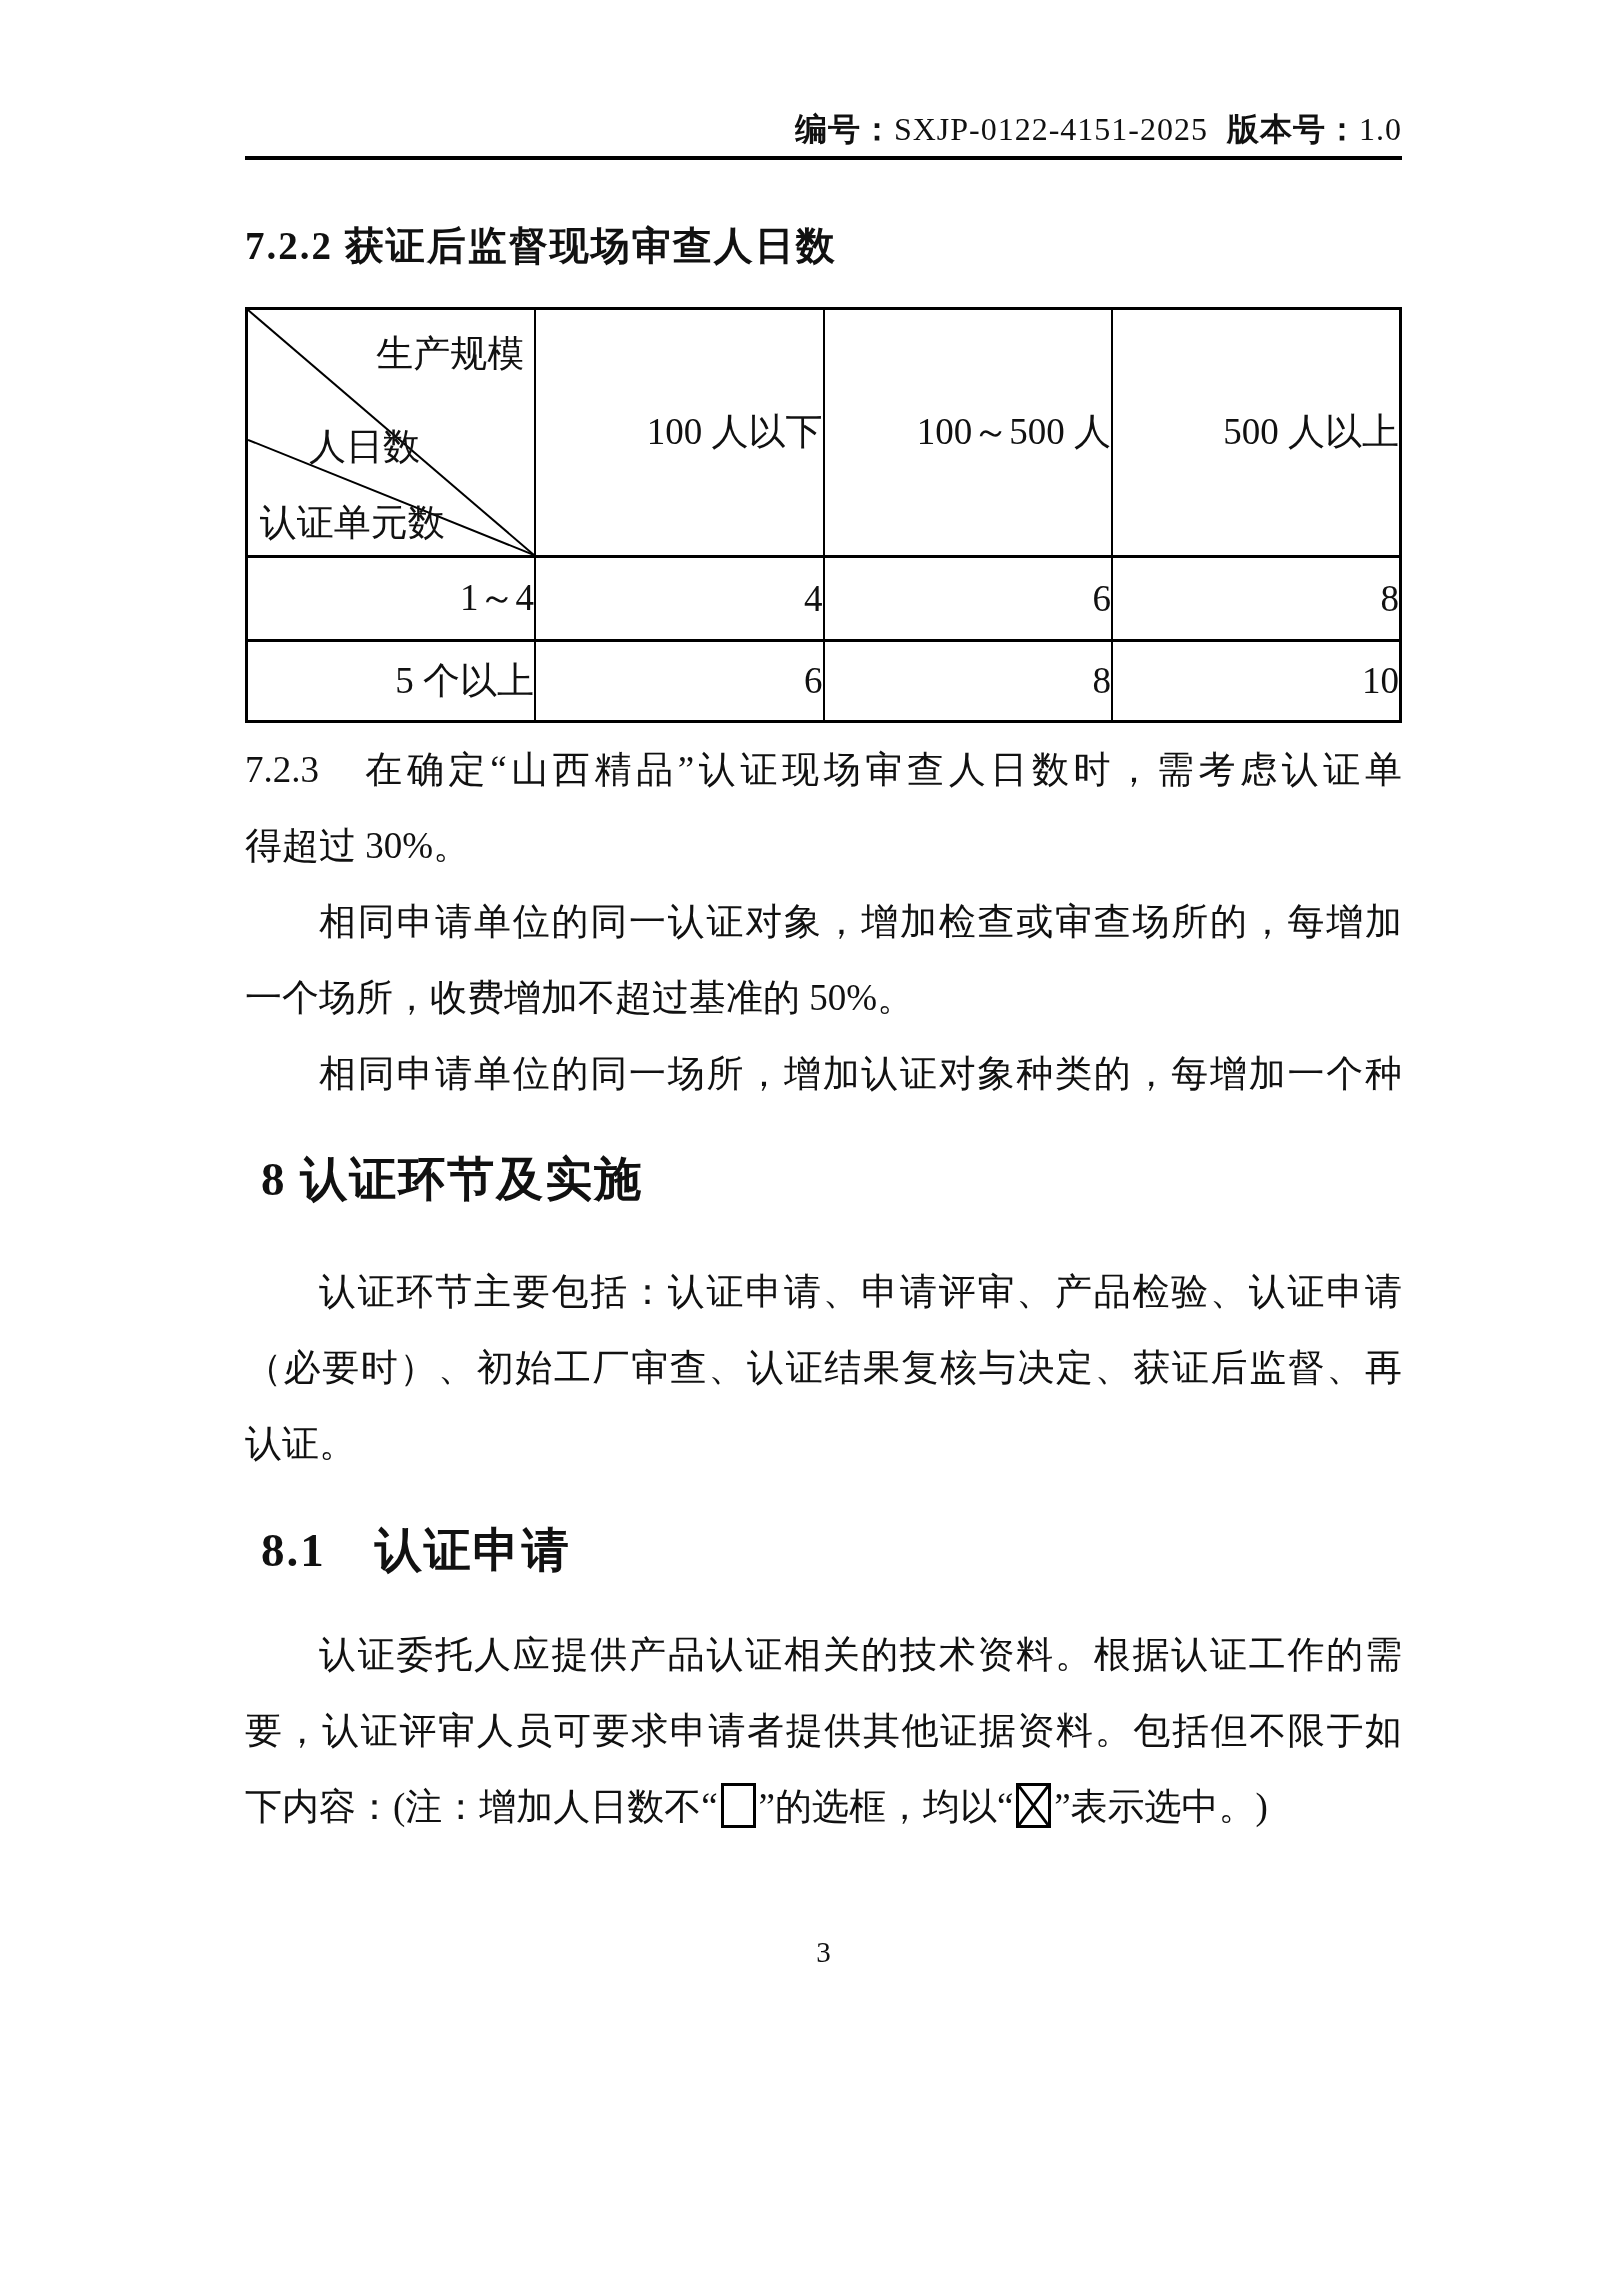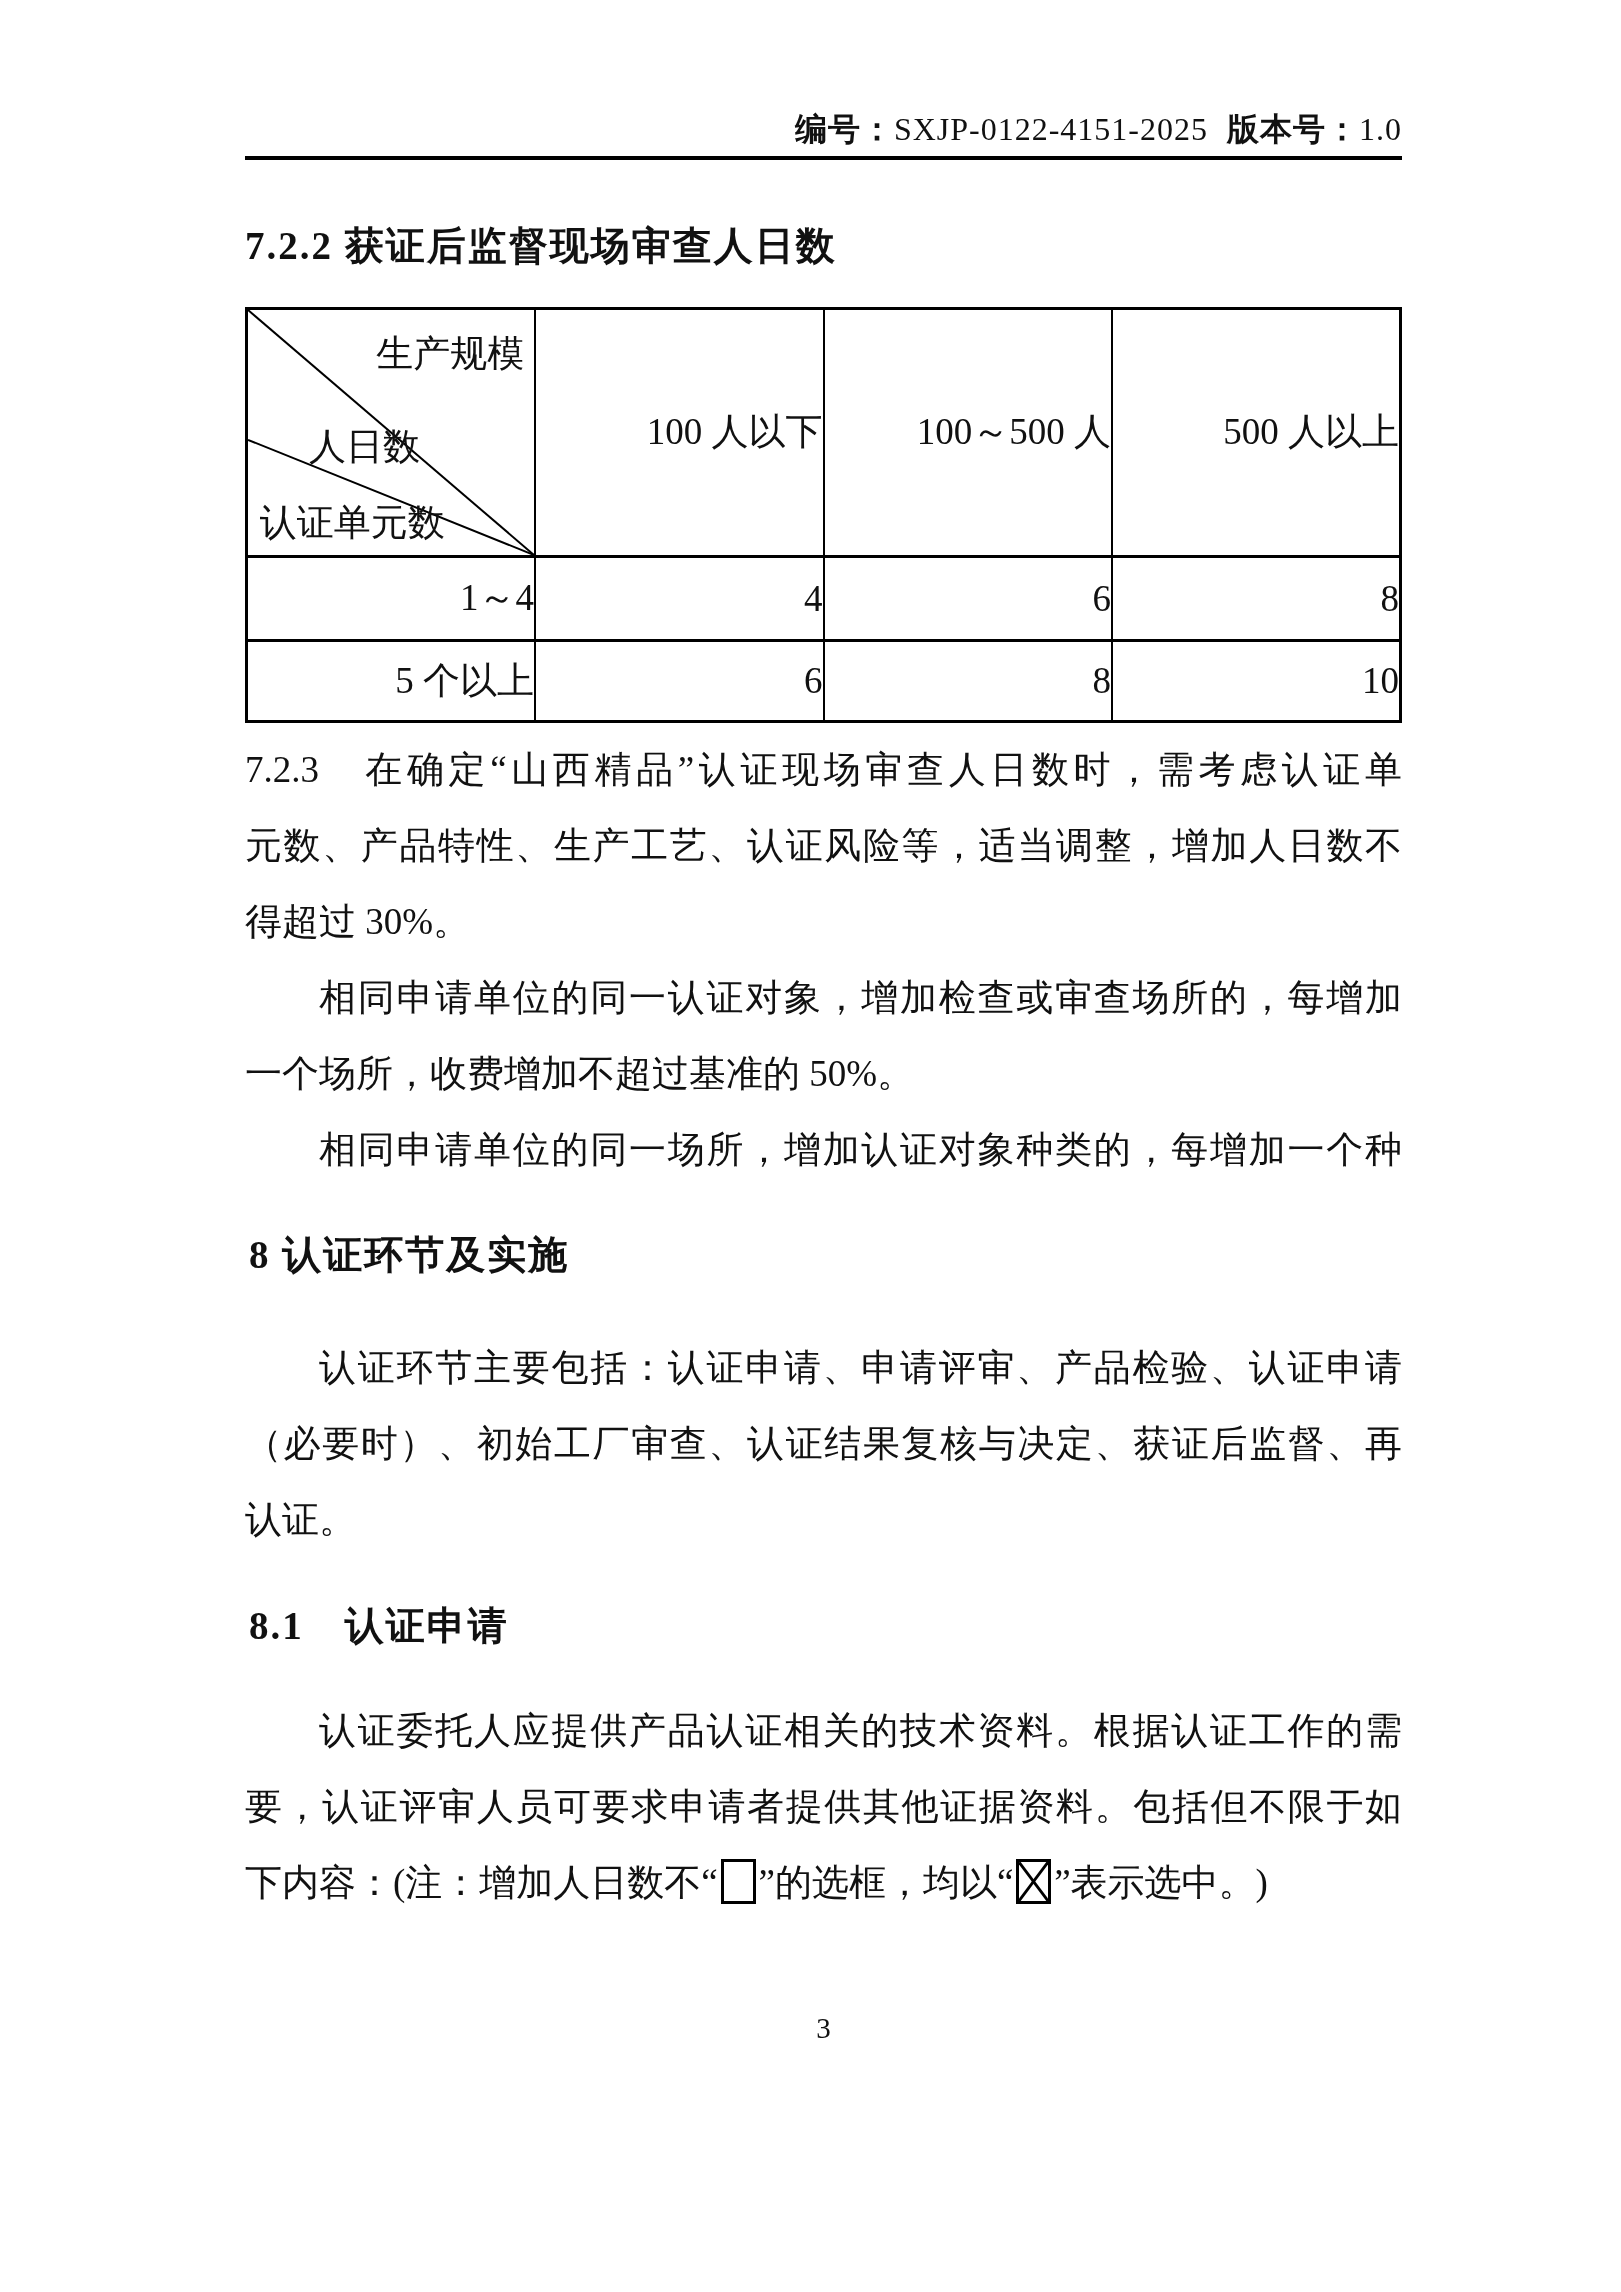--- a/index.html
+++ b/index.html
@@ -27,22 +27,22 @@
   .doc-header .gap { margin-left: 19px; }
   .rule { margin-top: 4.9px; height: 3.9px; background: #000; }
 
   
   .h722 {
     margin: 65px 0 0 0;
     font-size: 39px; line-height: 41px; font-weight: 700;
     letter-spacing: 2px;
   }
   .h-mid {
-    font-size: 39px; line-height: 76px; font-weight: 700;
-    letter-spacing: 2px; margin: 4px;
+    font-size: 47px; line-height: 76px; font-weight: 700;
+    letter-spacing: 2px; margin: 16px;
   }
   .h8  { margin-top: 29px; }
   .h81 { margin-top: 30px; }
 
   
   table.days {
     margin-top: 41px;
     width: 100%;
     border-collapse: collapse;
     table-layout: fixed;
@@ -140,21 +140,20 @@
         <td>5 个以上</td>
         <td>6</td>
         <td>8</td>
         <td>10</td>
       </tr>
     </tbody>
   </table>
 
   <div class="p723">
     <div class="line">7.2.3　在确定“山西精品”认证现场审查人日数时，需考虑认证单</div>
-    <div class="line">元数、产品特性、生产工艺、认证风险等，适当调整，增加人日数不</div>
     <div class="line last">得超过 30%。</div>
   </div>
 
   <div>
     <div class="line indent">相同申请单位的同一认证对象，增加检查或审查场所的，每增加</div>
     <div class="line last">一个场所，收费增加不超过基准的 50%。</div>
   </div>
 
   <div>
     <div class="line indent">相同申请单位的同一场所，增加认证对象种类的，每增加一个种</div>

